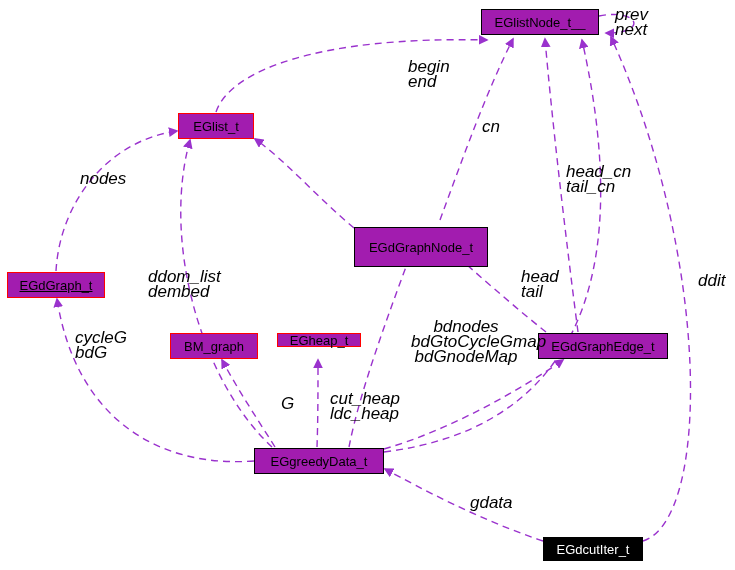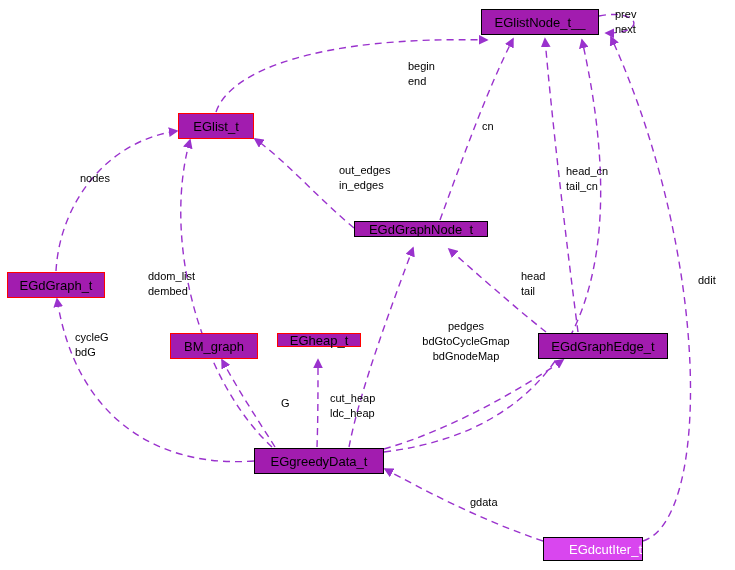--- a/index.html
+++ b/index.html
@@ -16,30 +16,31 @@
     display:flex;align-items:center;justify-content:center;
     font-size:13px;
     line-height:1;
     white-space:nowrap;
     background:#a21caf;
     color:#000000;
     border:1px solid #000000;
     z-index:5;
   }
   .node.red{border:1px solid #ff0000;}
-  .node.focus{background:#d946ef;color:#ffffff;border:1px solid #000000;justify-content:flex-end;}
+  .node.focus{background:#000000;color:#ffffff;border:1px solid #000000;}
 
   .edge-label{
     position:absolute;
-    font-size:11px;
+    font-size:17px;
     line-height:15px;
     color:#000000;
     white-space:pre;
     z-index:6;
     background:transparent;
+    font-style:italic;
   }
   .edge-label.center{text-align:center;}
   .edge-label.left{text-align:left;}
 </style>
 </head>
 <body>
 
 <div id="diagram-root">
 
   <svg id="edges" viewBox="0 0 735 570" xmlns="http://www.w3.org/2000/svg">
@@ -86,25 +87,25 @@
   </svg>
 
   <div class="node" style="left:481px;top:9px;width:118px;height:26px;">
     <span>EGlistNode_t__</span>
   </div>
 
   <div class="node red" style="left:178px;top:113px;width:76px;height:26px;">
     <span>EGlist_t</span>
   </div>
 
-  <div class="node red" style="left:7px;top:272px;width:98px;height:26px;">
+  <div class="node red" style="left:7px;top:272px;width:98px;height:26px;text-decoration:underline;">
     <span>EGdGraph_t</span>
   </div>
 
-  <div class="node" style="left:354px;top:221px;width:134px;height:16px;">
+  <div class="node" style="left:354px;top:227px;width:134px;height:40px;">
     <span>EGdGraphNode_t</span>
   </div>
 
   <div class="node red" style="left:170px;top:333px;width:88px;height:26px;align-items:center;">
     <span>BM_graph</span>
   </div>
 
   <div class="node red" style="left:277px;top:333px;width:84px;height:14px;">
     <span>EGheap_t</span>
   </div>
@@ -127,35 +128,33 @@
   <div class="edge-label left" style="left:408px;top:59px;">begin
 end</div>
 
   <div class="edge-label left" style="left:482px;top:119px;">cn</div>
 
   <div class="edge-label left" style="left:566px;top:164px;">head_cn
 tail_cn</div>
 
   <div class="edge-label left" style="left:80px;top:171px;">nodes</div>
 
-  <div class="edge-label left" style="left:339px;top:163px;">out_edges
-in_edges</div>
 
   <div class="edge-label left" style="left:148px;top:269px;">ddom_list
 dembed</div>
 
   <div class="edge-label left" style="left:698px;top:273px;">ddit</div>
 
   <div class="edge-label left" style="left:521px;top:269px;">head
 tail</div>
 
   <div class="edge-label left" style="left:75px;top:330px;">cycleG
 bdG</div>
 
-  <div class="edge-label center" style="left:411px;top:319px;width:110px;">pedges
+  <div class="edge-label center" style="left:411px;top:319px;width:110px;">bdnodes
 bdGtoCycleGmap
 bdGnodeMap</div>
 
   <div class="edge-label left" style="left:281px;top:396px;">G</div>
 
   <div class="edge-label left" style="left:330px;top:391px;">cut_heap
 ldc_heap</div>
 
 
   <div class="edge-label left" style="left:470px;top:495px;">gdata</div>

